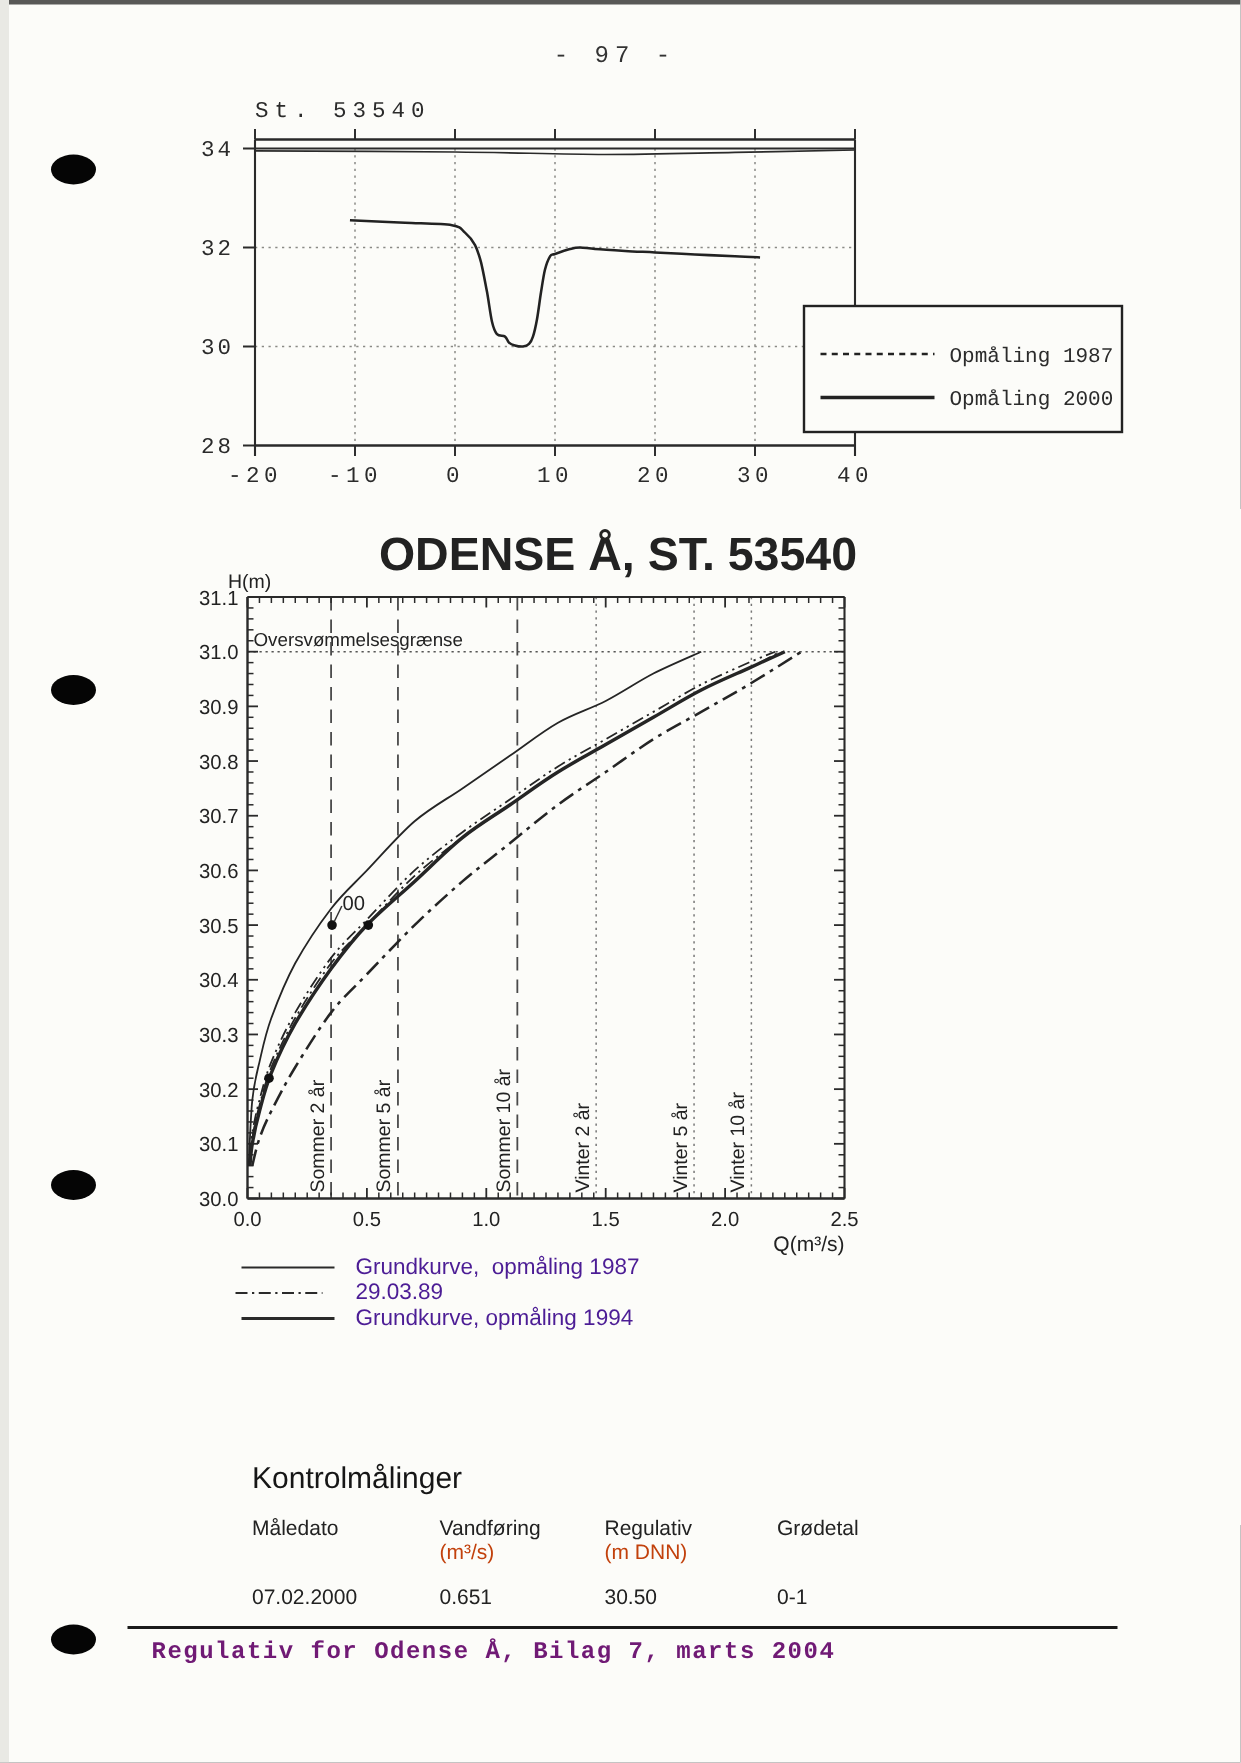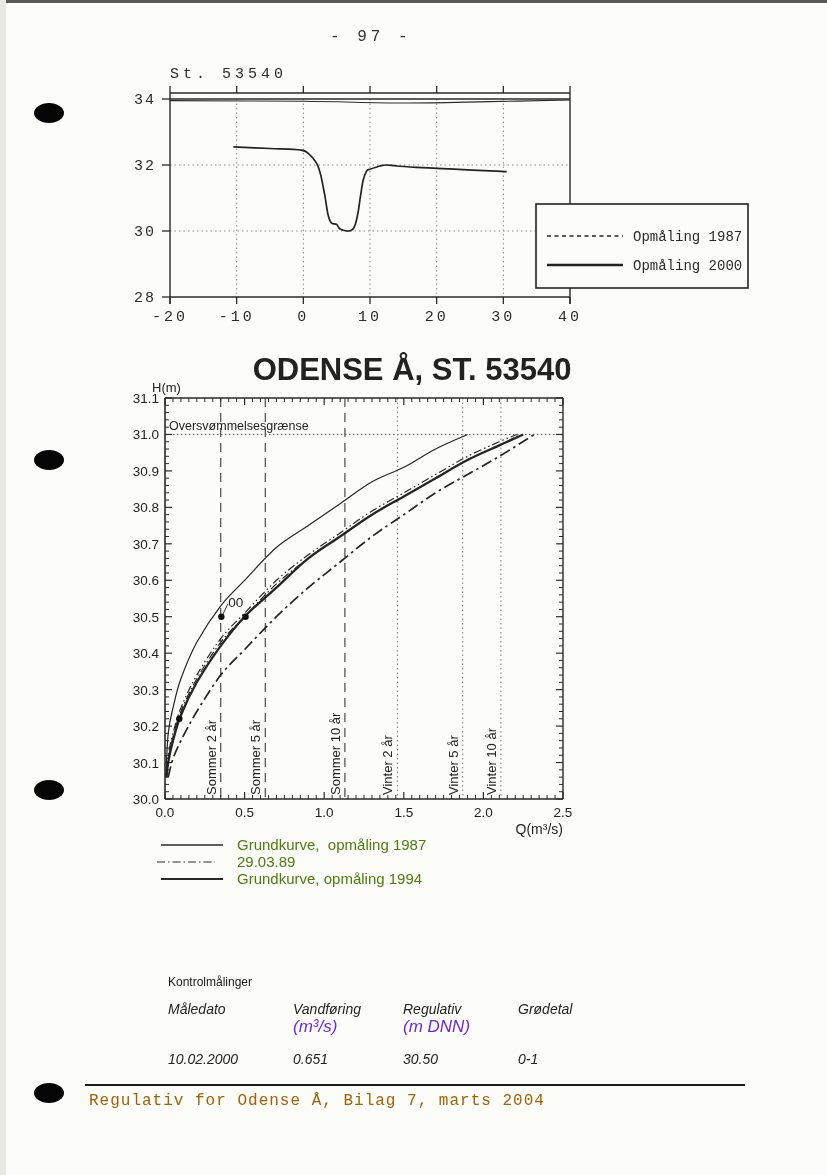--- a/index.html
+++ b/index.html
@@ -3,44 +3,44 @@
 <meta charset="utf-8">
 <style>
   html,body{margin:0;padding:0;background:#9a9a98;}
   .page{position:relative;width:827px;height:1175px;background:#fcfcf9;overflow:hidden;
         font-family:"Liberation Sans","DejaVu Sans",sans-serif;color:#1d1d1d;}
   .mono{font-family:"Liberation Mono","DejaVu Sans Mono",monospace;}
   .abs{position:absolute;}
   .scan-top{position:absolute;left:0;top:0;width:827px;height:3px;background:#474745;opacity:.9;}
   .scan-left{position:absolute;left:0;top:0;width:6px;height:1175px;background:#e9e9e4;}
   .hole{position:absolute;width:30px;height:20px;background:#050505;border-radius:50%;}
-  .pageno{position:absolute;left:330px;top:28px;width:160px;text-align:left;
+  .pageno{position:absolute;left:330px;top:28px;width:160px;text-align:center;
           font-size:16px;letter-spacing:4px;color:#333;}
   svg text{fill:#1d1d1d;}
   svg .t-mono{font-family:"Liberation Mono","DejaVu Sans Mono",monospace;fill:#2b2b2b;}
   svg .t-sans{font-family:"Liberation Sans","DejaVu Sans",sans-serif;fill:#222;}
   .legend2{position:absolute;left:155px;top:836px;}
   .legend2 .row{display:flex;align-items:center;height:17px;}
   .legend2 .samp{width:78px;height:12px;flex:0 0 78px;}
-  .legend2 .lab{font-size:15px;color:#4d7c0f;padding-left:4px;white-space:pre;}
+  .legend2 .lab{font-size:15px;color:#4c1d95;padding-left:4px;white-space:pre;}
   .ls{stroke:#2a2a2a;fill:none;}
   .ls-solid-thin{stroke-width:1.3;}
   .ls-dashdotdot{stroke-width:1.2;stroke-dasharray:8 3 1.5 3 1.5 3;}
   .ls-dashdot{stroke-width:1.2;stroke-dasharray:8 3 1.5 3;}
   .ls-solid{stroke-width:2;}
   .ls-dashdotlong{stroke-width:1.6;stroke-dasharray:10 4 2 4;}
   .ctable{position:absolute;left:168px;top:975px;width:430px;}
-  .ctable .head{font-size:12px;color:#161616;margin-bottom:12px;}
-  .cgrid{display:grid;grid-template-columns:125px 110px 115px 80px;font-style:italic;}
+  .ctable .head{font-size:20px;color:#161616;margin-bottom:12px;}
+  .cgrid{display:grid;grid-template-columns:125px 110px 115px 80px;}
   .cgrid .c{font-size:14px;color:#222;}
-  .cgrid .u{font-size:17px;color:#6d28d9;margin-top:0px;}
+  .cgrid .u{font-size:14px;color:#c2410c;margin-top:0px;}
   .cgrid .mid{text-align:left;}
   .cgrid .rowv{margin-top:14px;}
   .footer-line{position:absolute;left:85px;top:1084px;width:660px;height:2px;background:#1b1b1b;}
-  .footer-text{position:absolute;left:89px;top:1092px;font-size:16px;letter-spacing:1px;color:#a16207;}
+  .footer-text{position:absolute;left:101px;top:1092px;font-size:16px;letter-spacing:1px;color:#701a75;font-weight:bold;}
 </style>
 </head>
 <body>
 
 <div class="page">
   <div class="scan-top"></div>
   <div class="scan-left"></div>
 
   <div class="hole" style="left:34px;top:103px;"></div>
   <div class="hole" style="left:34px;top:450px;"></div>
@@ -400,21 +400,21 @@
       </div>
       <div class="c mid">
         <div>Regulativ</div>
         <div class="u">(m DNN)</div>
       </div>
       <div class="c mid">
         <div>Grødetal</div>
       </div>
     </div>
     <div class="cgrid">
-      <div class="c rowv">10.02.2000</div>
+      <div class="c rowv">07.02.2000</div>
       <div class="c mid rowv">0.651</div>
       <div class="c mid rowv">30.50</div>
       <div class="c mid rowv">0-1</div>
     </div>
   </div>
 
   <div class="footer-line"></div>
   <div class="footer-text mono">Regulativ for Odense Å, Bilag 7, marts 2004</div>
 </div>
 

